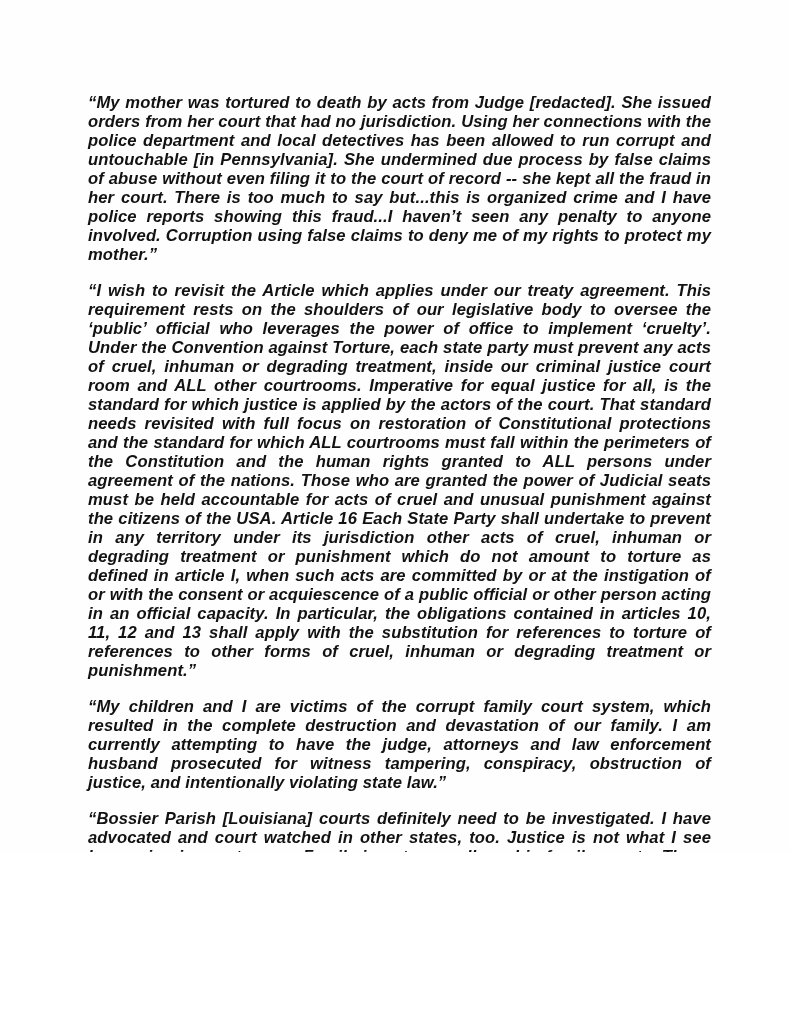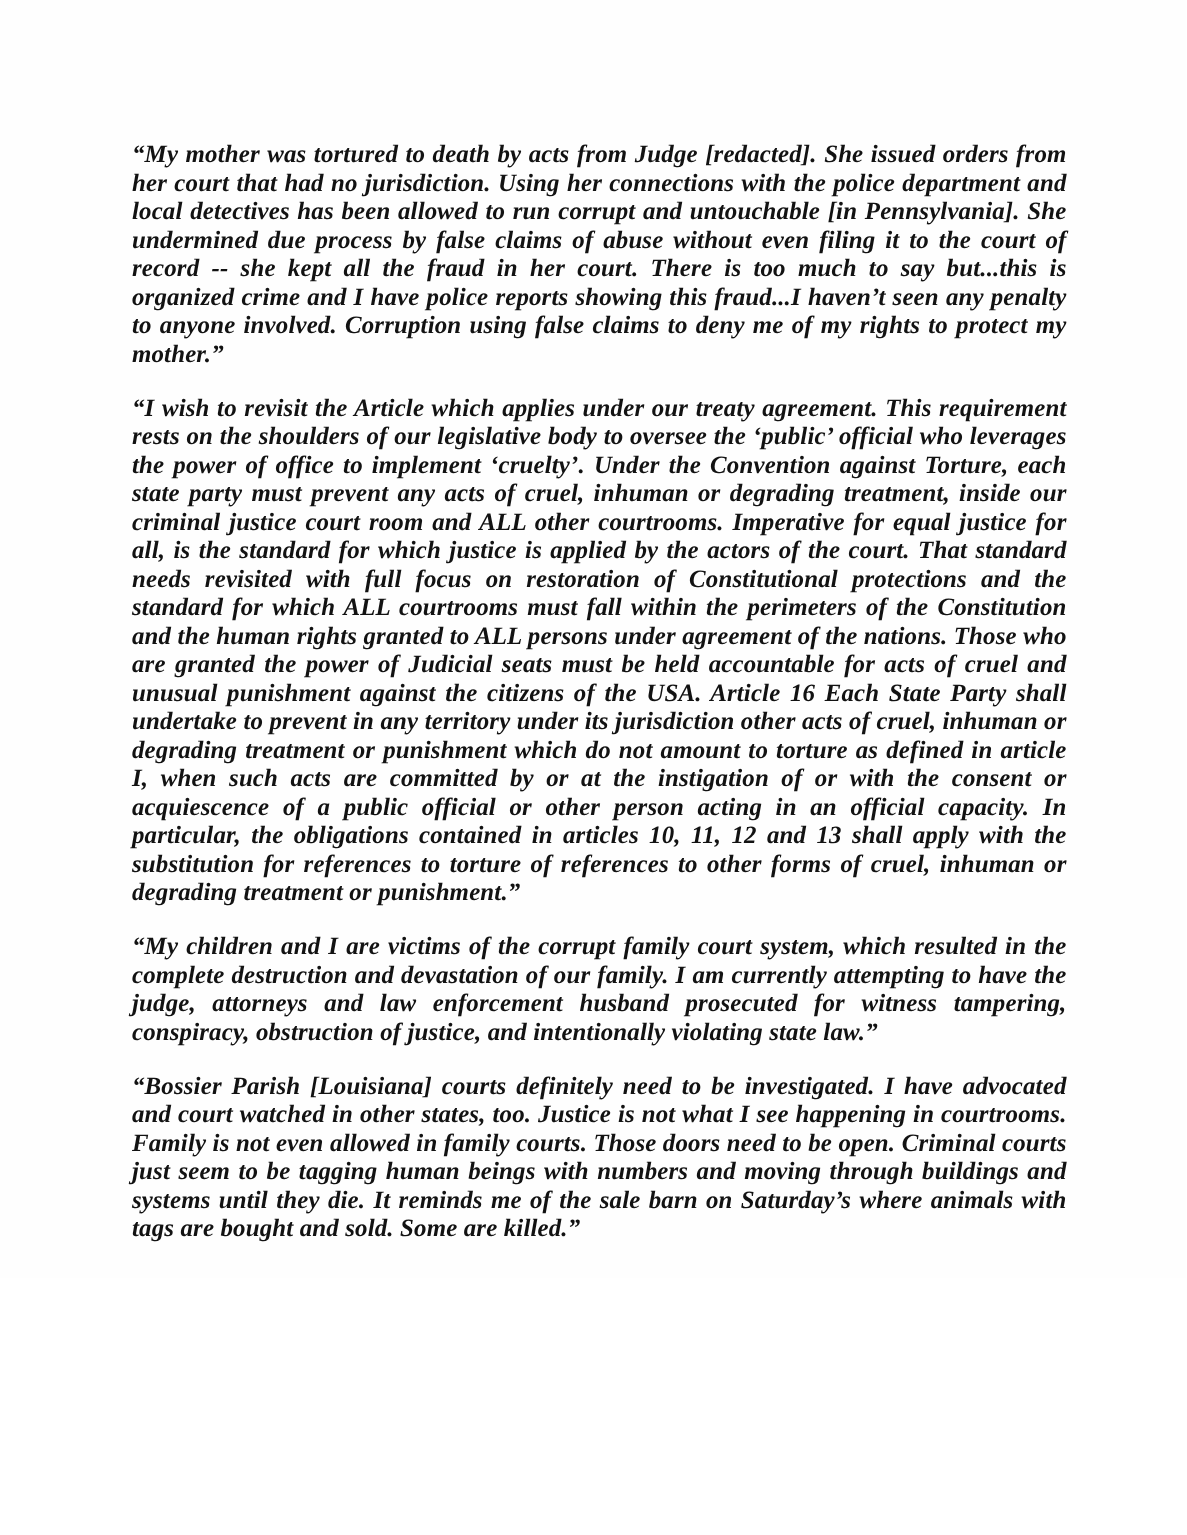--- a/index.html
+++ b/index.html
@@ -2,21 +2,21 @@
 <html><head>
 <meta charset="utf-8">
 <style>
   html, body { margin: 0; padding: 0; background: #ffffff; }
   .page {
     position: relative;
     width: 791px;
     height: 852px;
     background: #fefefe;
     overflow: hidden;
-    font-family: Liberation Serif, serif;
+    font-family: Liberation Sans, sans-serif;
   }
   .body-text {
     position: absolute;
     left: 88px;
     top: 93px;
     width: 623px;
     color: #121212;
   }
   .quote {
     font-style: italic;

